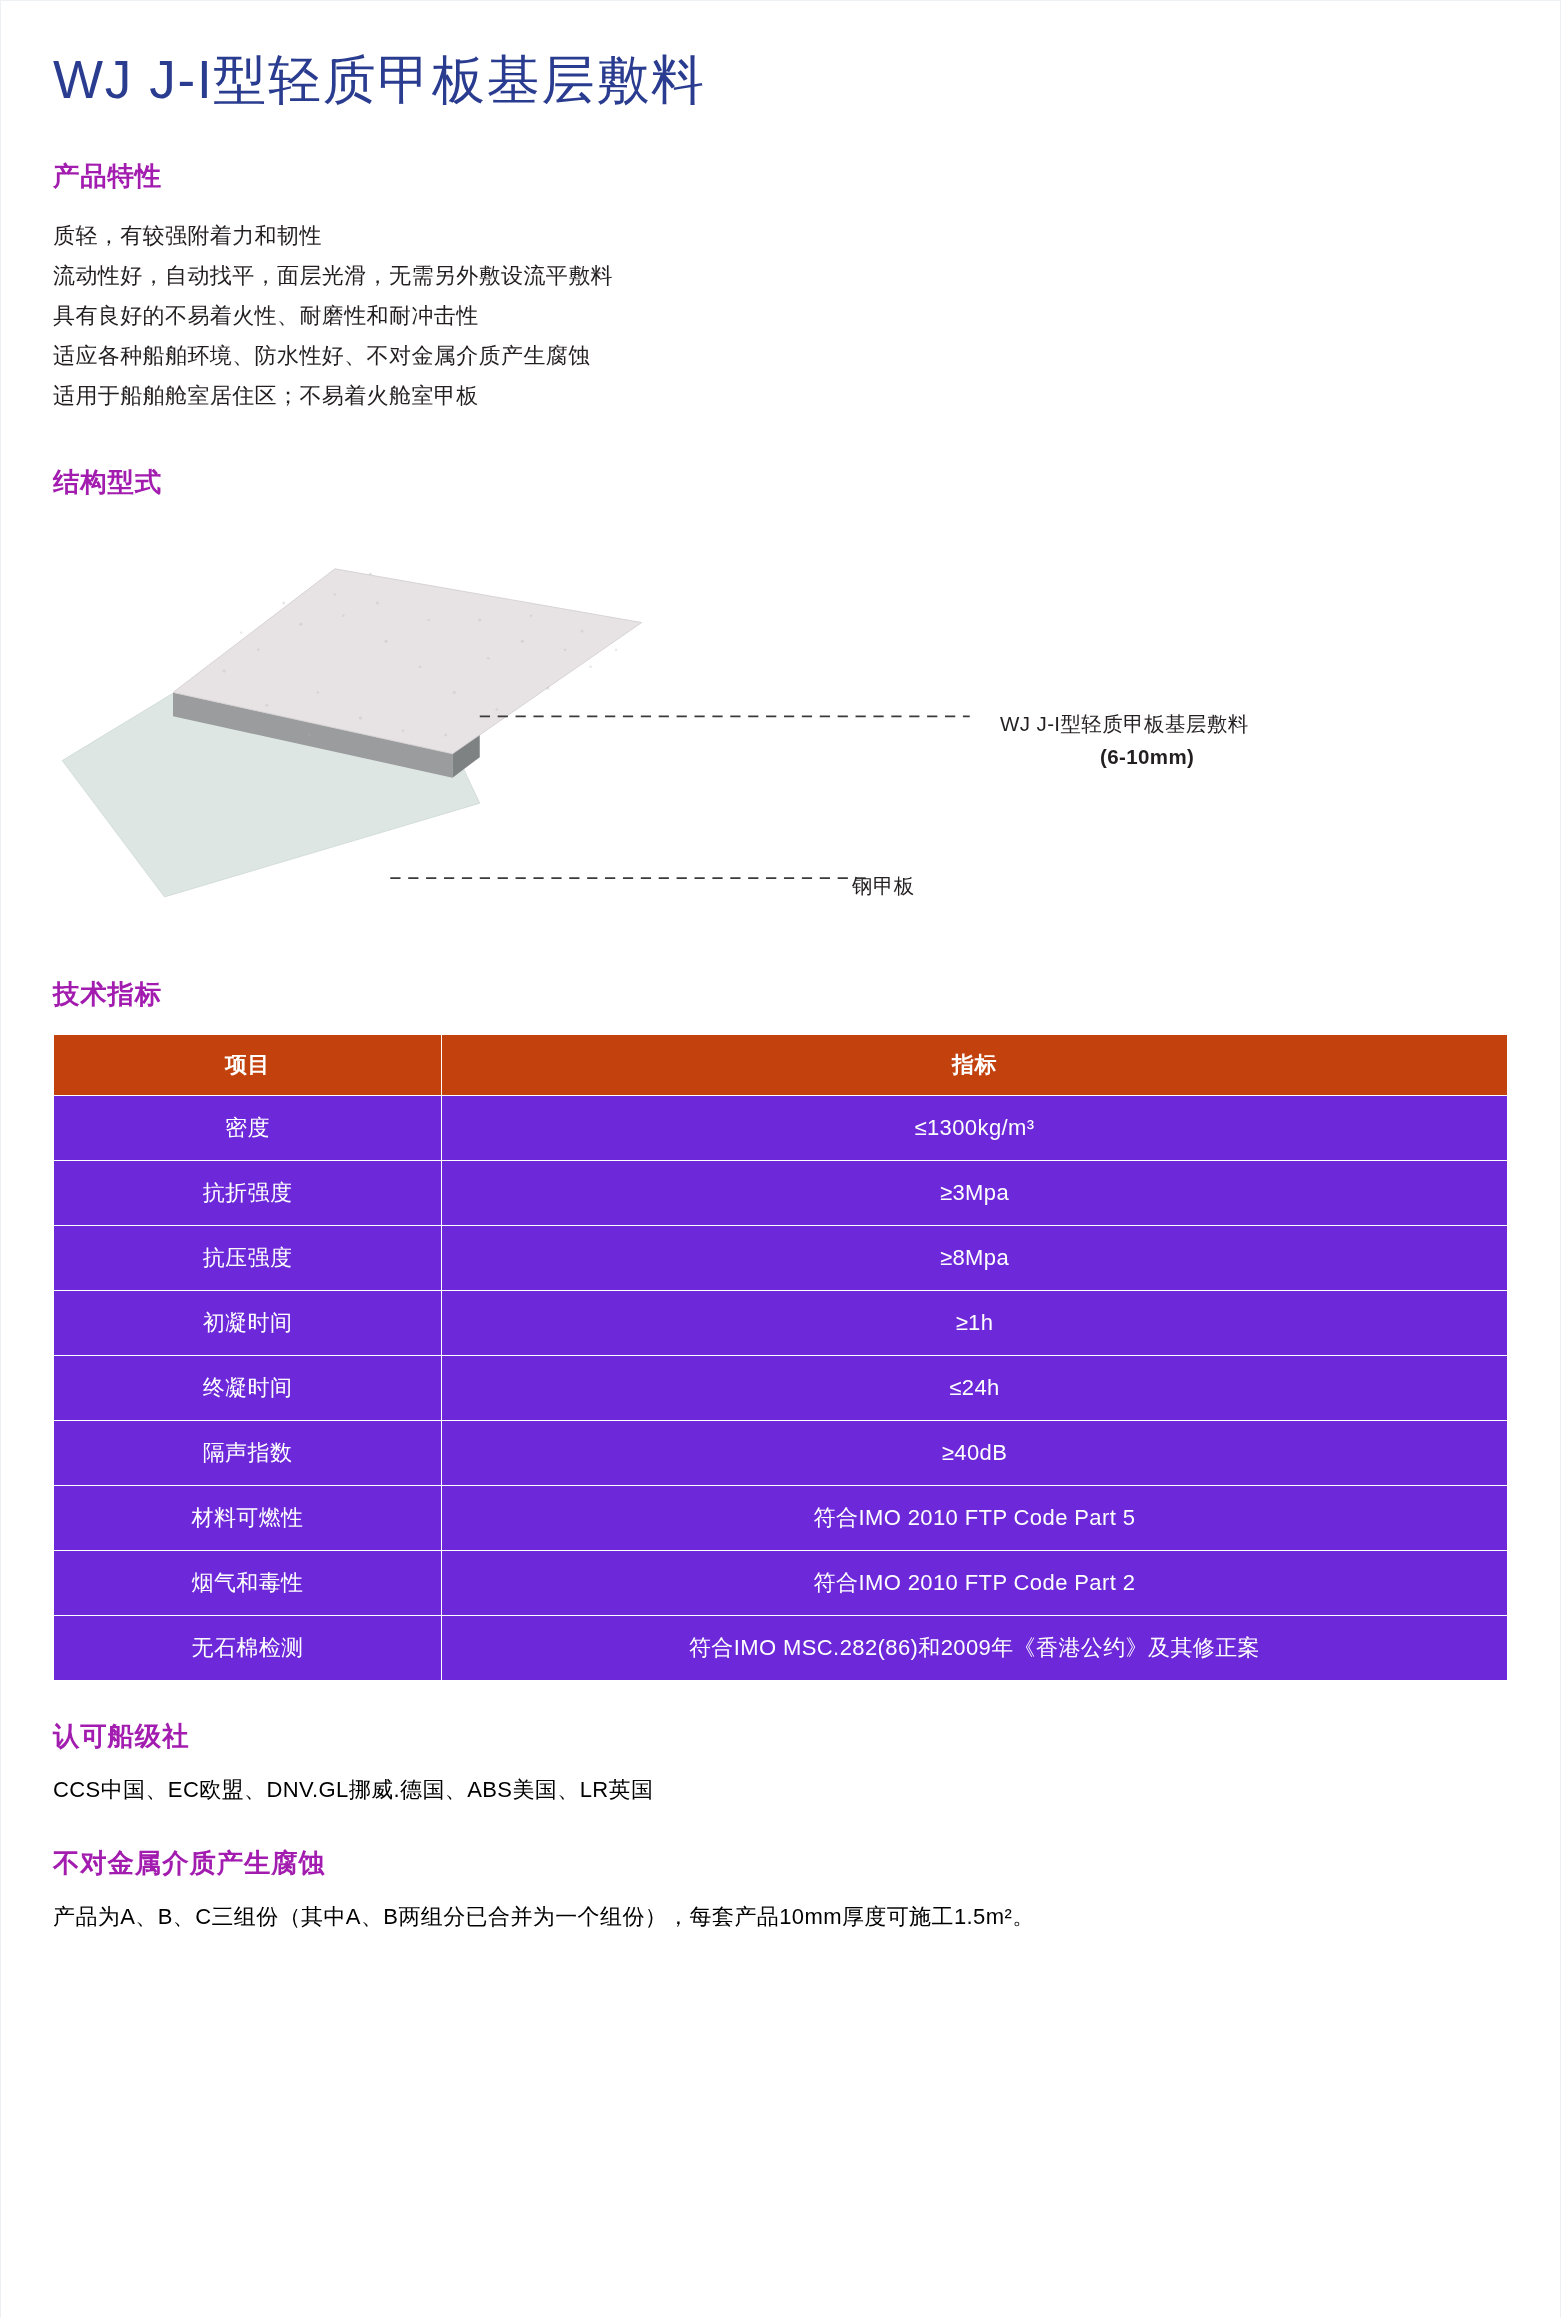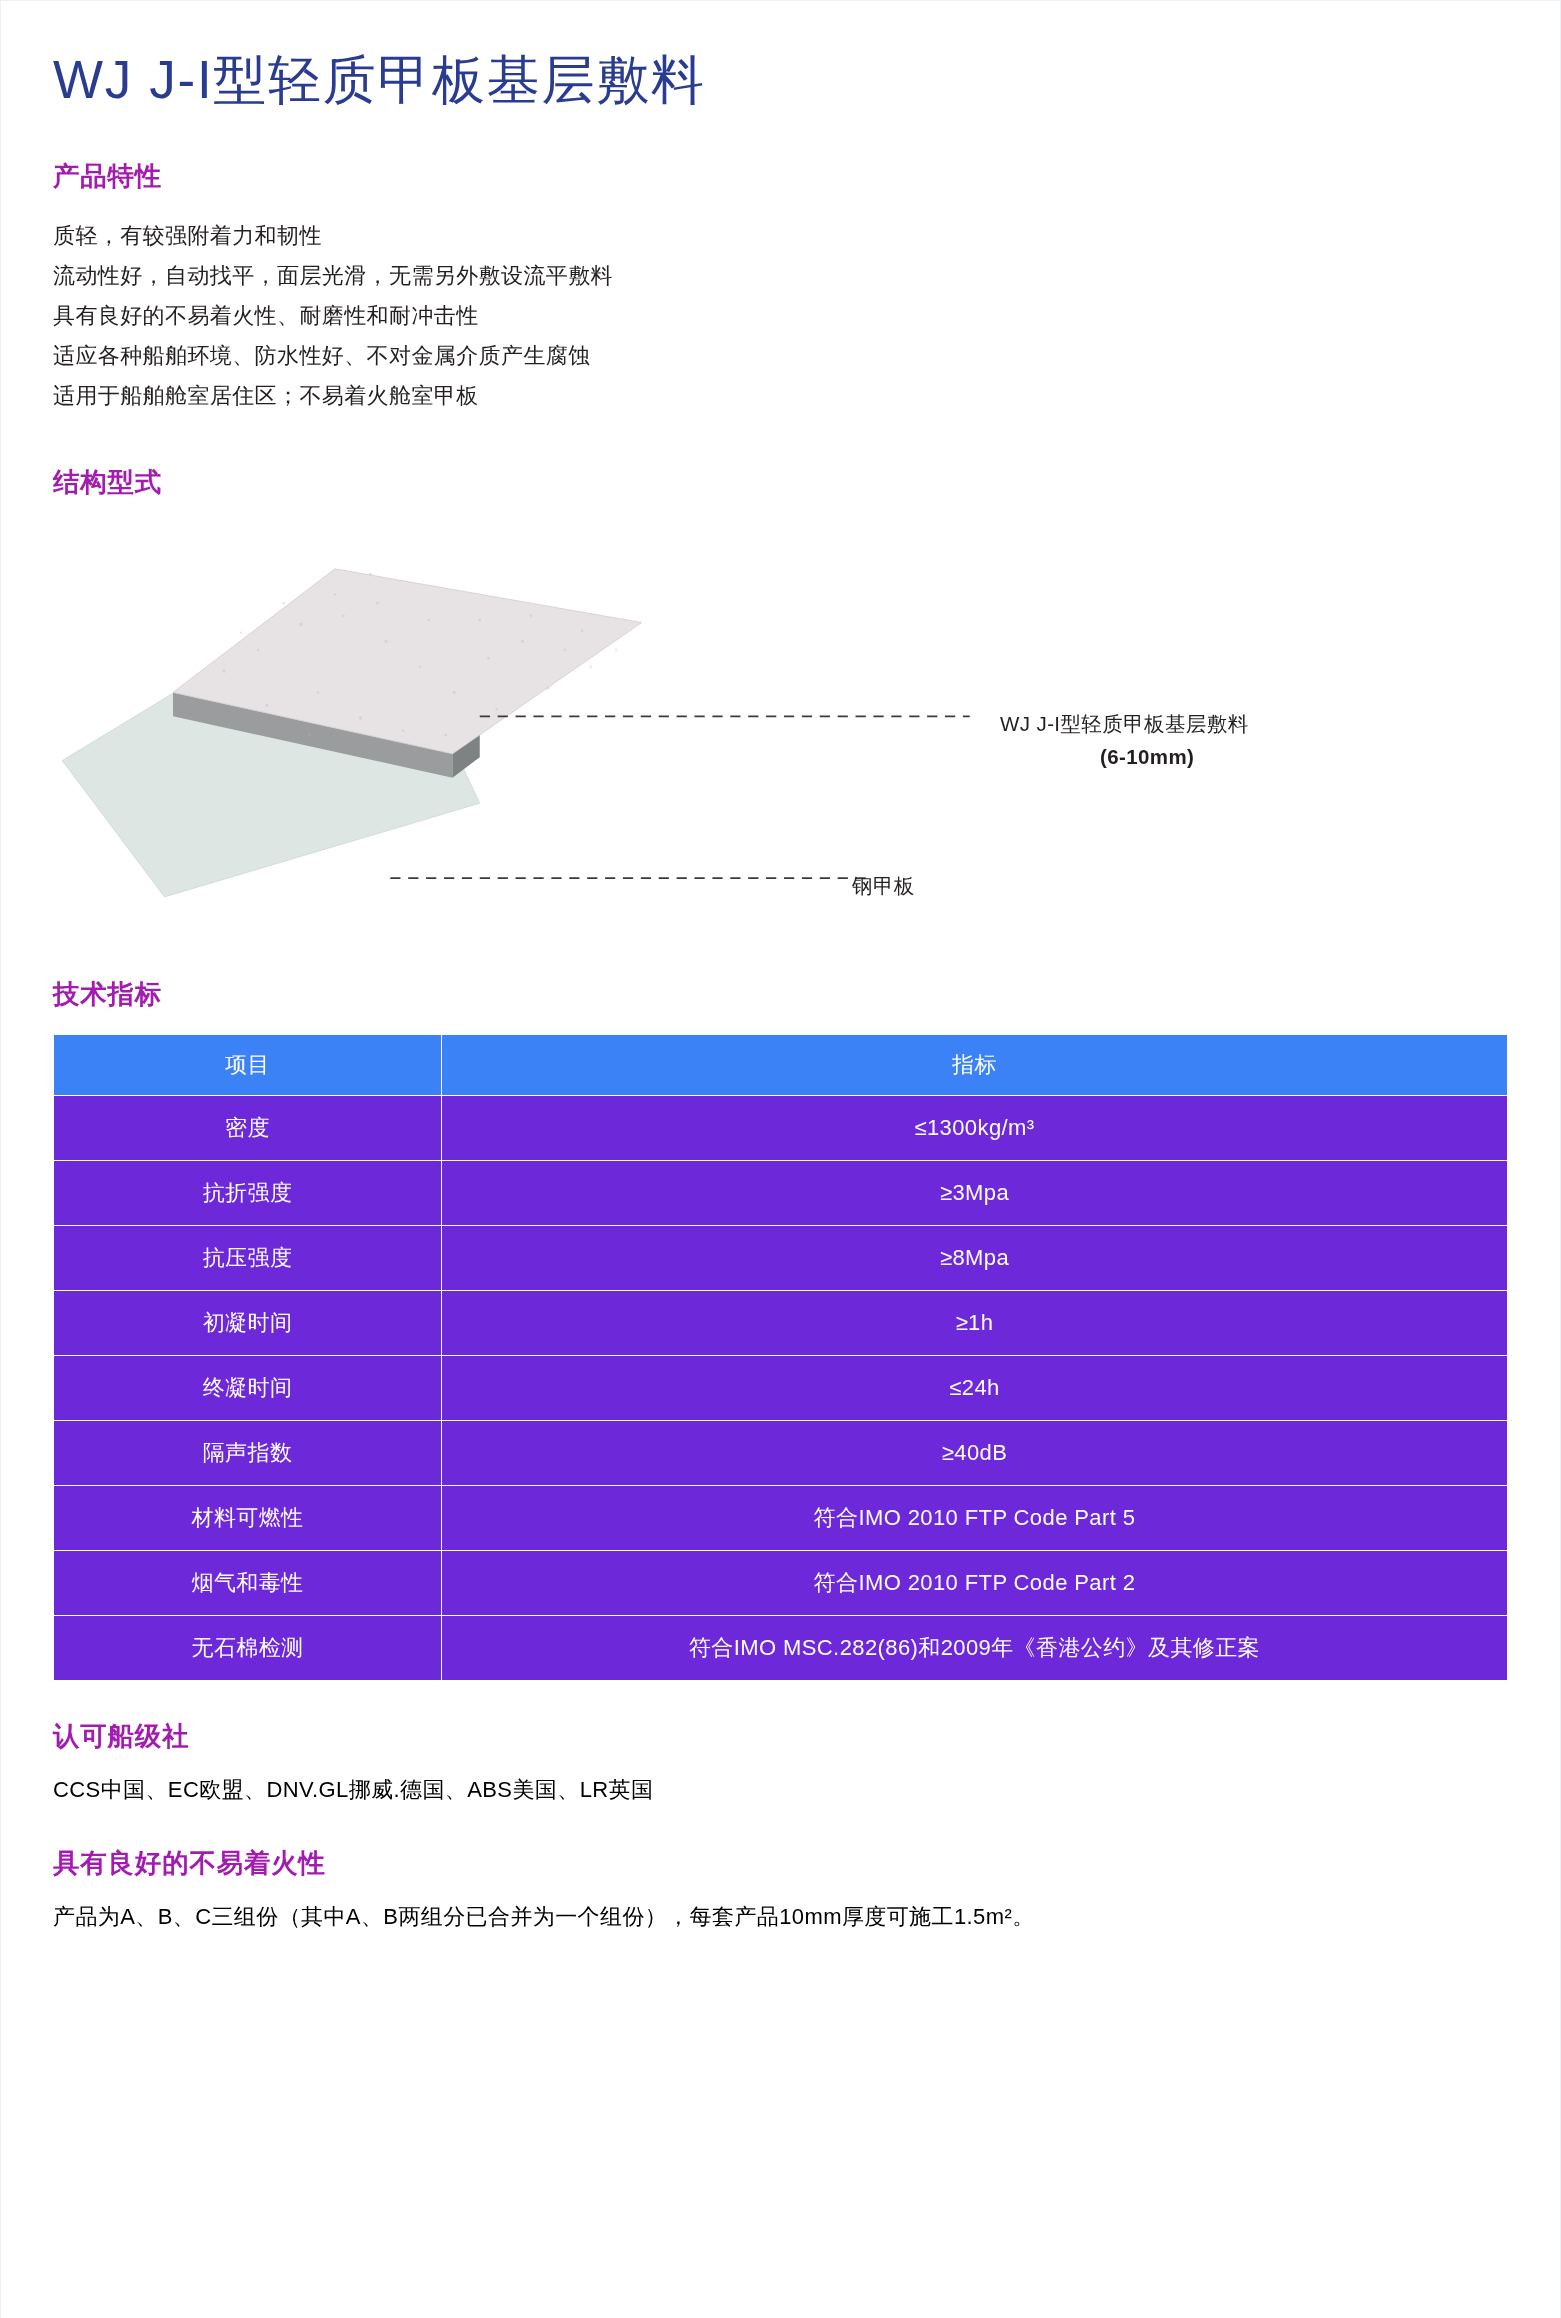--- a/index.html
+++ b/index.html
@@ -94,23 +94,23 @@
   table.tech col.c1 { width: 388px; }
   table.tech th, table.tech td {
     border: 1.7px solid #ffffff;
     text-align: center;
     font-size: 22px;
     letter-spacing: 0.4px;
     height: 65px;
     vertical-align: middle;
   }
   table.tech thead th {
-    background: #3b82f6;
+    background: #c2410c;
     color: #ffffff;
-    font-weight: 400;
+    font-weight: 700;
     height: 61px;
   }
   table.tech tbody td {
     background: #6d28d9;
     color: #ffffff;
     font-weight: 400;
   }
   table.tech tbody td.item { background: #6d28d9; }
 
   .cert-text, .pack-text {
@@ -262,20 +262,20 @@
         </tbody>
       </table>
     </div>
 
     <div class="small-sec">
       <div class="section-head">认可船级社</div>
       <div class="cert-text">CCS中国、EC欧盟、DNV.GL挪威.德国、ABS美国、LR英国</div>
     </div>
 
     <div class="small-sec">
-      <div class="section-head">具有良好的不易着火性</div>
+      <div class="section-head">不对金属介质产生腐蚀</div>
       <div class="pack-text">产品为A、B、C三组份（其中A、B两组分已合并为一个组份），每套产品10mm厚度可施工1.5m²。</div>
     </div>
 
     <div class="tail-space"></div>
   </div>
 </div>
 
 
 </body></html>

